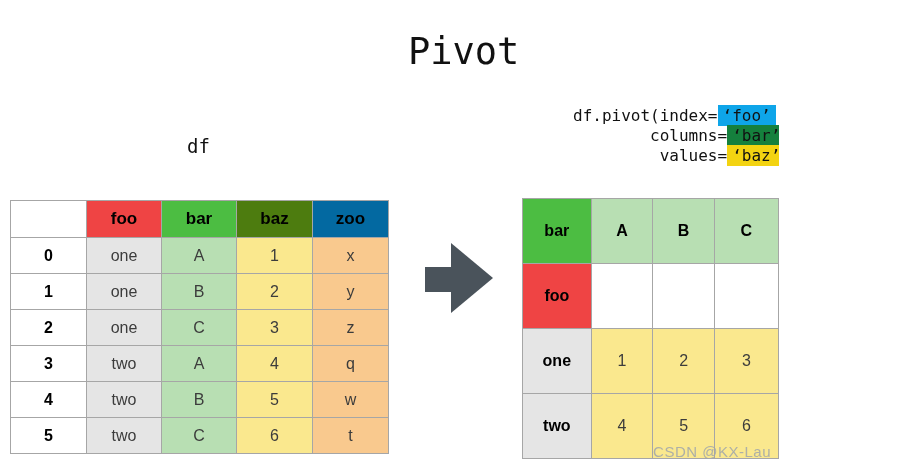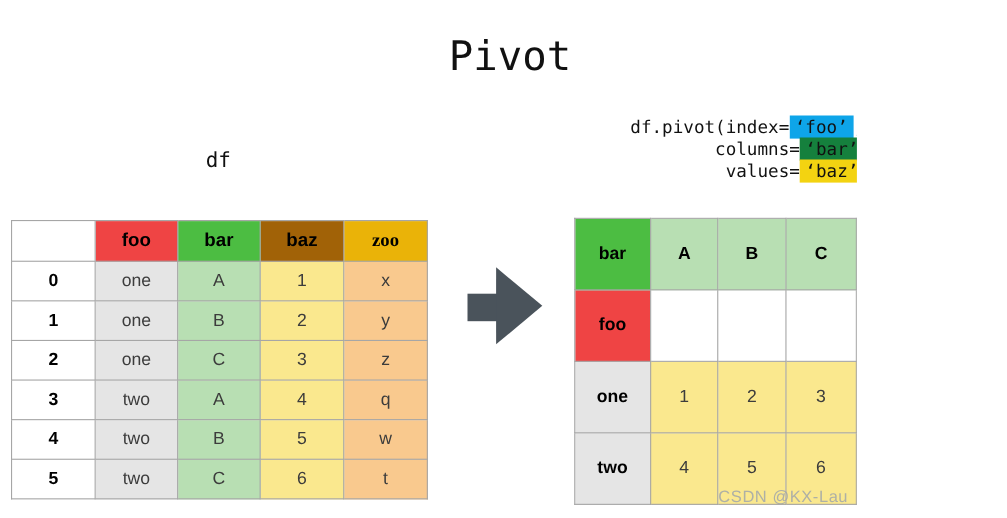--- a/index.html
+++ b/index.html
@@ -72,22 +72,22 @@
   .pivot-table { position: absolute; left: 522px; top: 198px; }
   .pivot-table th, .pivot-table td { height: 65px; font-size: 16px; }
   .pivot-table th { font-weight: bold; color: #000000; }
   .pivot-table td.colhead { font-weight: bold; color: #000000; }
   .pivot-table td.val { color: #3c3c3c; }
   .pivot-table td.empty { background: #ffffff; }
 
   
   .bg-blue     { background: #ef4444; }
   .bg-green    { background: #4cbd42; }
-  .bg-yellow   { background: #a16207; }
-  .bg-orange   { background: #eab308; font-family: Liberation Serif, serif; }
+  .bg-yellow   { background: #4d7c0f; }
+  .bg-orange   { background: #0369a1; }
   .bg-blue-l   { background: #e5e5e5; }
   .bg-green-l  { background: #b8dfb3; }
   .bg-yellow-l { background: #fae88e; }
   .bg-orange-l { background: #f9c98e; }
 
   
   .arrow-tail {
     position: absolute;
     left: 425px; top: 267px;
     width: 27px; height: 25px;

